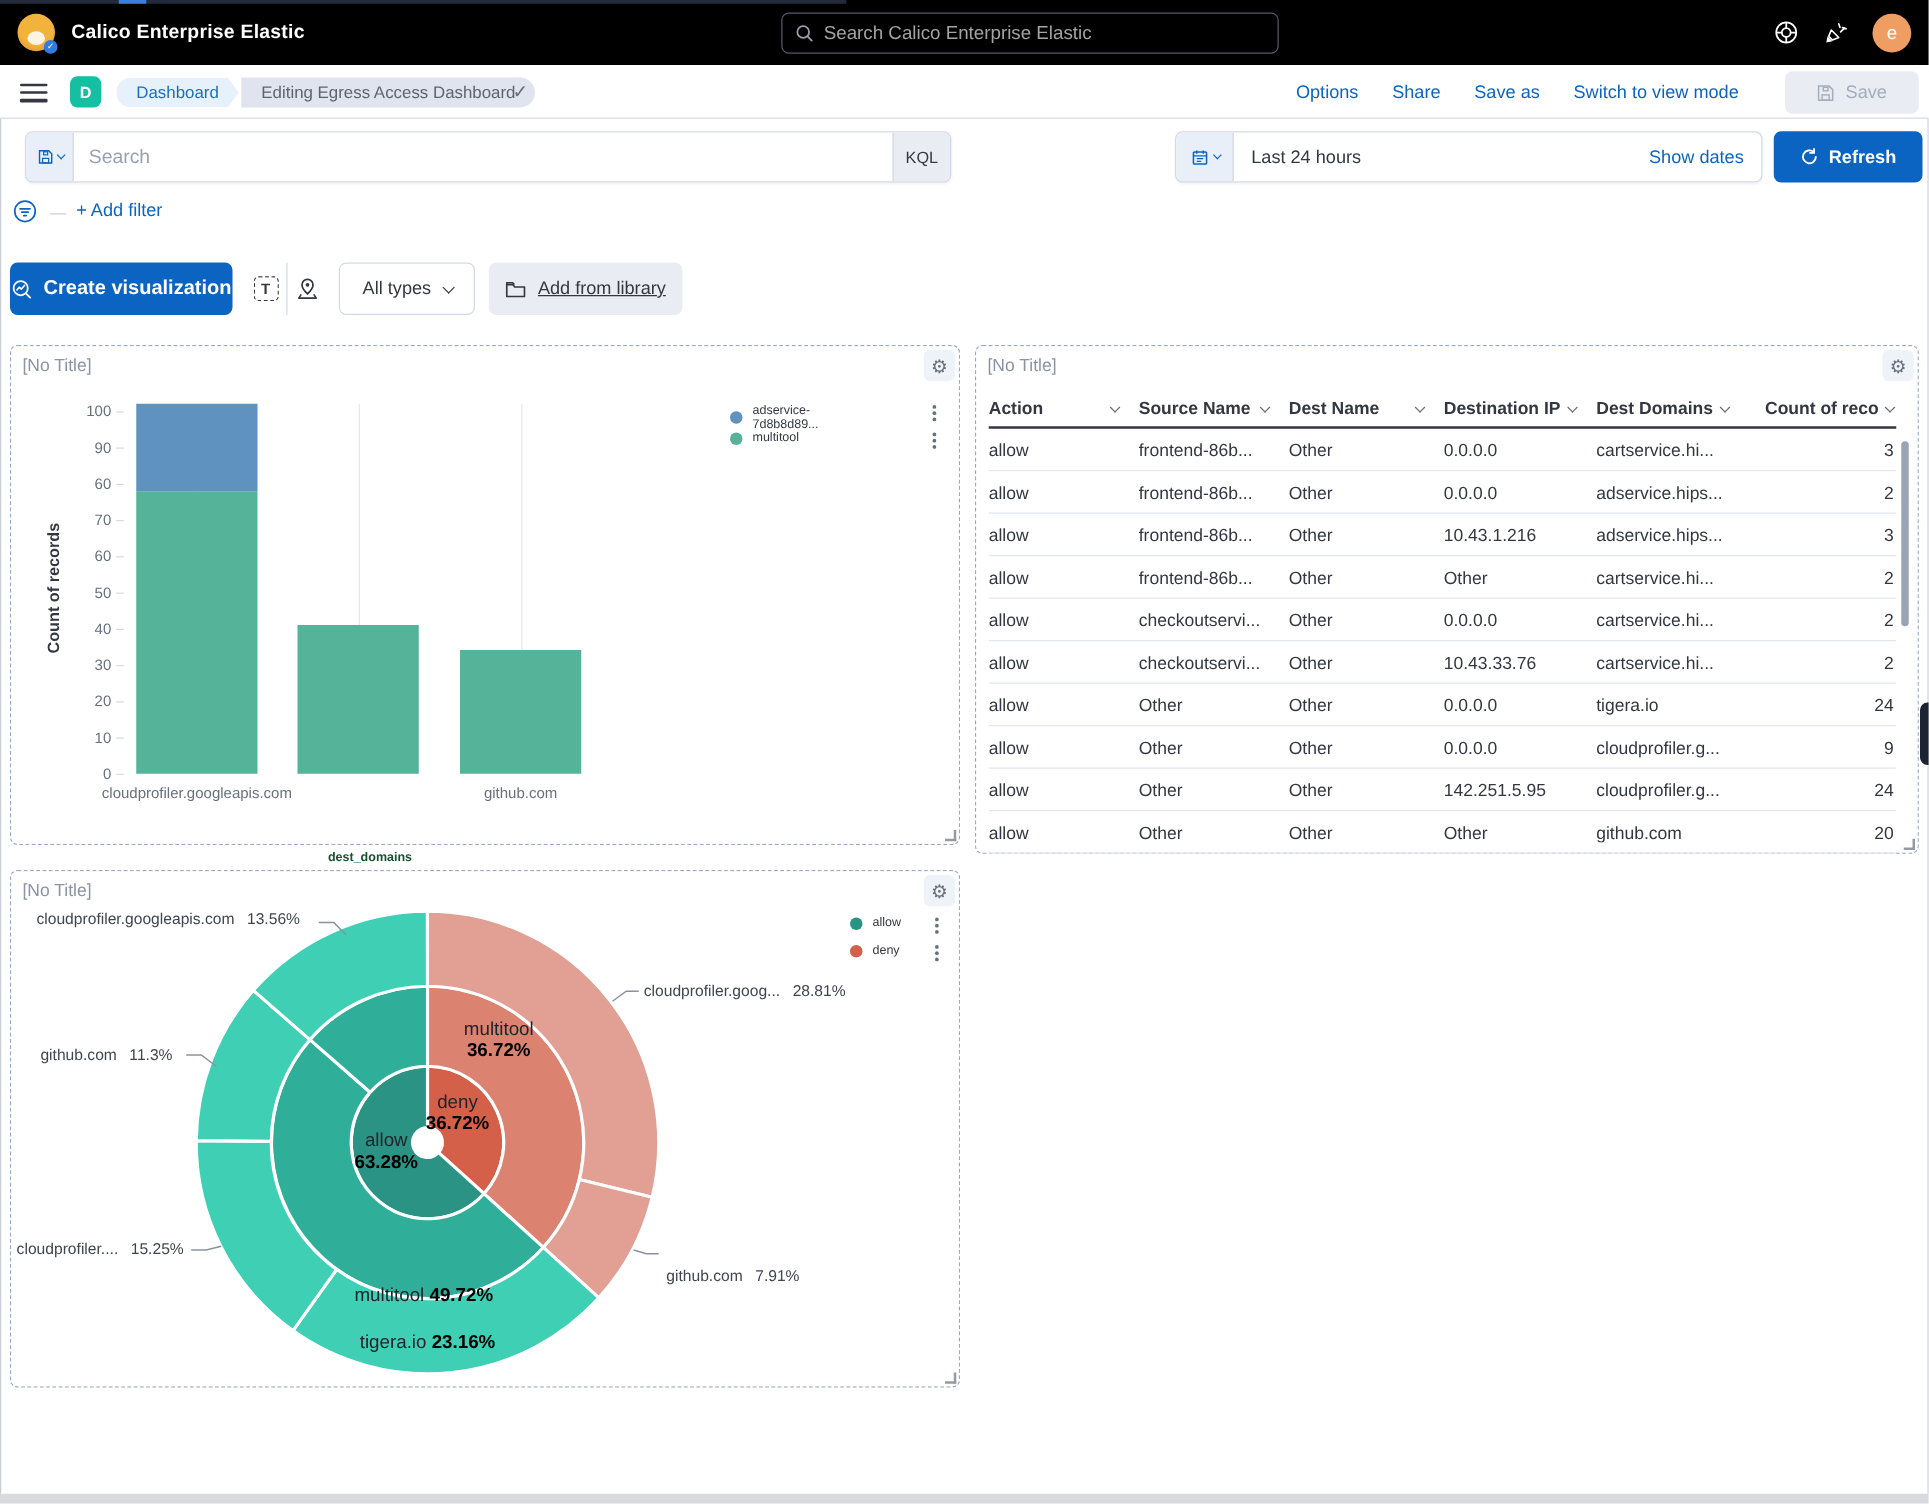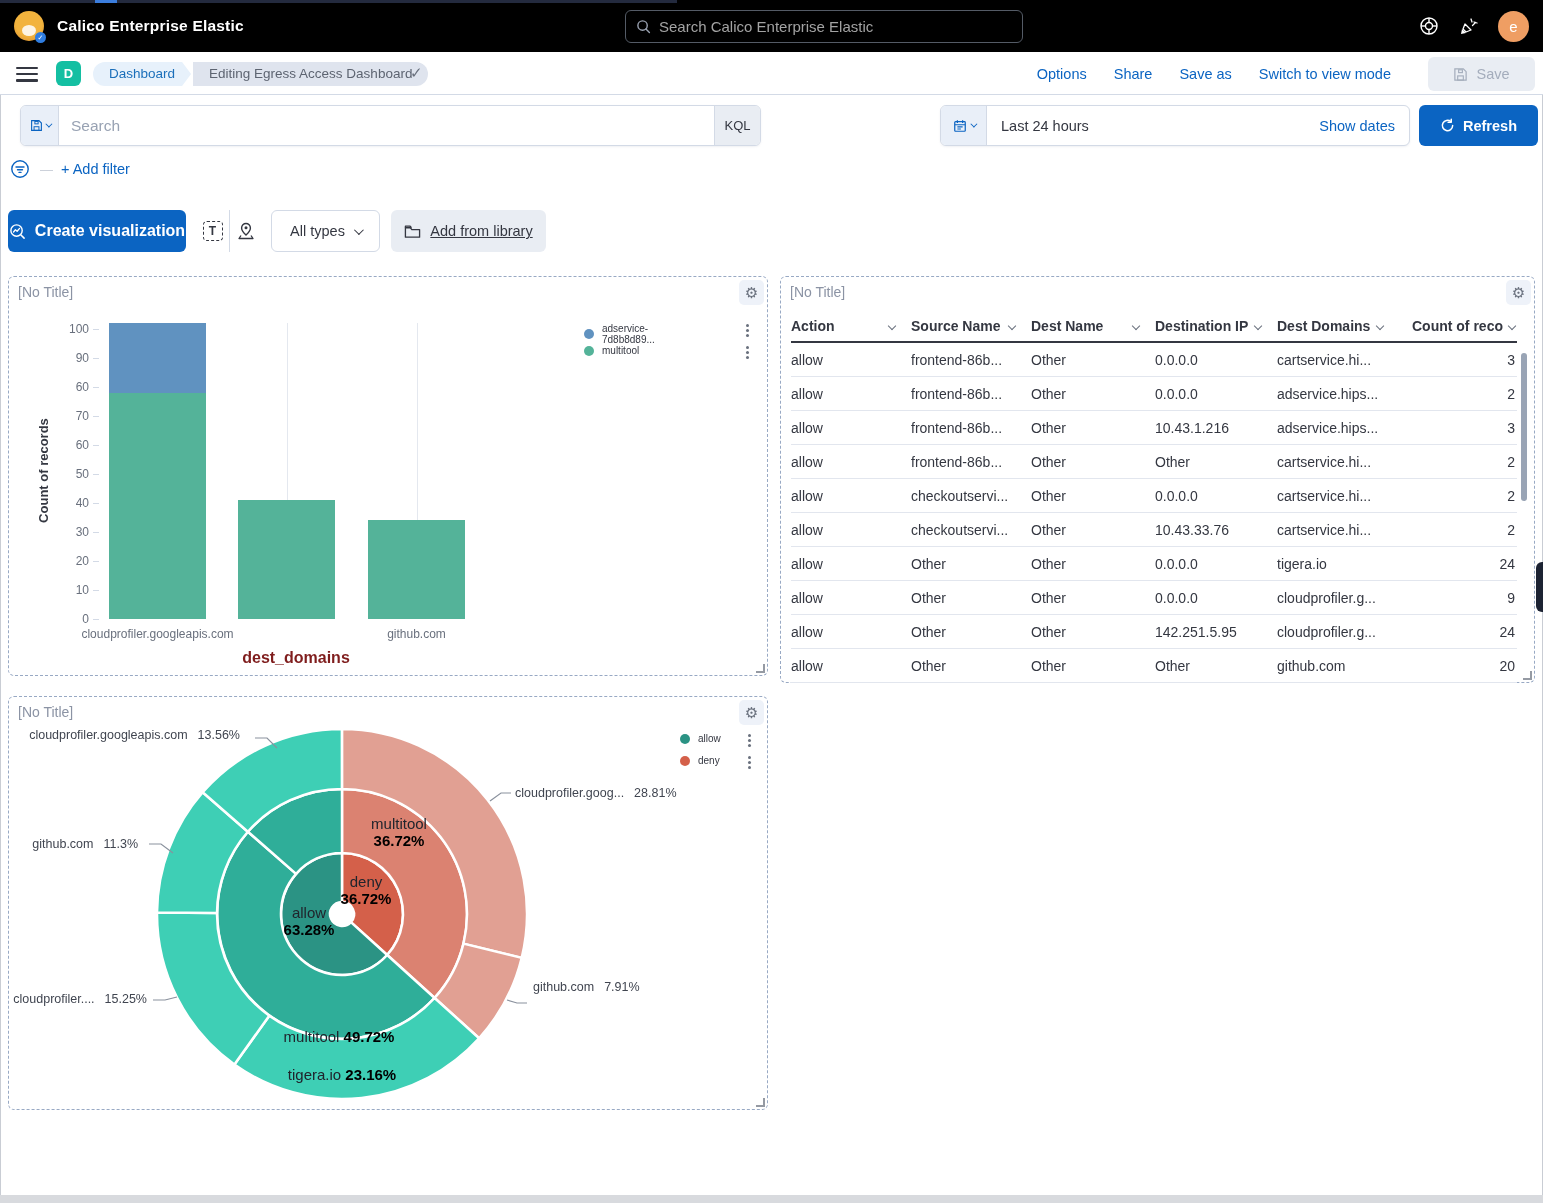--- a/index.html
+++ b/index.html
@@ -77,21 +77,21 @@
   #panel-table { left:780px; top:276px; width:755px; height:407px; }
   #panel-sb { left:8px; top:696px; width:760px; height:414px; }
 
   
   .gridline-v { position:absolute; width:1px; background:#e4e8ef; }
   .ytick { position:absolute; width:30px; text-align:right; font-size:12px; color:#69707d; line-height:12px; }
   .ytickmark { position:absolute; width:6px; height:1px; background:#d3dae6; }
   .xtick { position:absolute; font-size:12px; color:#69707d; text-align:center; transform:translateX(-50%); white-space:nowrap; }
   .bar-seg { position:absolute; width:97px; }
   .axis-title-y { position:absolute; width:160px; text-align:center; font-size:13px; font-weight:700; color:#343741; transform:rotate(-90deg); }
-  .axis-title-x { position:absolute; width:240px; text-align:center; font-size:16px; font-weight:700; color:#7f1d1d; }
+  .axis-title-x { position:absolute; width:240px; text-align:center; font-size:10px; font-weight:700; color:#14532d;margin-top:32px; }
   .legend { position:absolute; }
   .legend-item { position:absolute; display:flex; align-items:center; font-size:10px; color:#343741; }
   .legend-dot { width:10px; height:10px; border-radius:50%; margin-right:8px; flex:0 0 auto; }
   .dots-menu { position:absolute; width:3px; height:3px; border-radius:50%; background:#69707d; box-shadow:0 5px 0 #69707d, 0 10px 0 #69707d; cursor:pointer; }
 
   
   .tbl { position:absolute; left:10px; top:34px; width:726px; font-size:14px; color:#343741; }
   .tbl-head { display:flex; font-weight:700; border-bottom:2px solid #343741; height:32px; align-items:center; }
   .tbl-row { display:flex; height:34px; align-items:center; border-bottom:1px solid #e2e6ee; }
   .tc { padding-right:6px; white-space:nowrap; overflow:hidden; display:flex; align-items:center; }
@@ -459,21 +459,21 @@
   <div id="sb-labels">
       <div class="sb-inlabel" style="left: 390px; top: 135px;"><span>multitool</span><br><b>36.72%</b></div>
       <div class="sb-inlabel" style="left: 357px; top: 193px;"><span>deny</span><br><b>36.72%</b></div>
       <div class="sb-inlabel" style="left: 300px; top: 224px;"><span>allow</span><br><b>63.28%</b></div>
       <div class="sb-inlabel" style="left: 330px; top: 295px; margin-top: 44px;"><span>multitool</span> <b>49.72%</b></div>
       <div class="sb-inlabel" style="left: 333px; top: 377px;"><span>tigera.io</span> <b>23.16%</b></div>
       <div class="sb-callout" style="top: 38px; right: 527px;"><span>cloudprofiler.googleapis.com</span><span class="pct">13.56%</span></div>
       <div class="sb-callout" style="top: 147px; right: 629px;"><span>github.com</span><span class="pct">11.3%</span></div>
       <div class="sb-callout" style="top: 302px; right: 620px;"><span>cloudprofiler....</span><span class="pct">15.25%</span></div>
       <div class="sb-callout" style="top: 96px; left: 506px;"><span>cloudprofiler.goog...</span><span class="pct">28.81%</span></div>
-      <div class="sb-callout" style="top: 290px; left: 524px;"><span>github.com</span><span class="pct">7.91%</span></div>
+      <div class="sb-callout" style="top: 324px; left: 524px;"><span>github.com</span><span class="pct">7.91%</span></div>
     </div>
   <div class="legend" id="sb-legend">
       <div class="legend-item" style="left: 671px; top: 36px;">
         <span class="legend-dot" style="background: rgb(43, 147, 132);"></span>
         <span>allow</span>
       </div>
       <div class="dots-menu" style="left: 739px; top: 37px;"></div>
       <div class="legend-item" style="left: 671px; top: 58px;">
         <span class="legend-dot" style="background: rgb(212, 96, 74);"></span>
         <span>deny</span>

